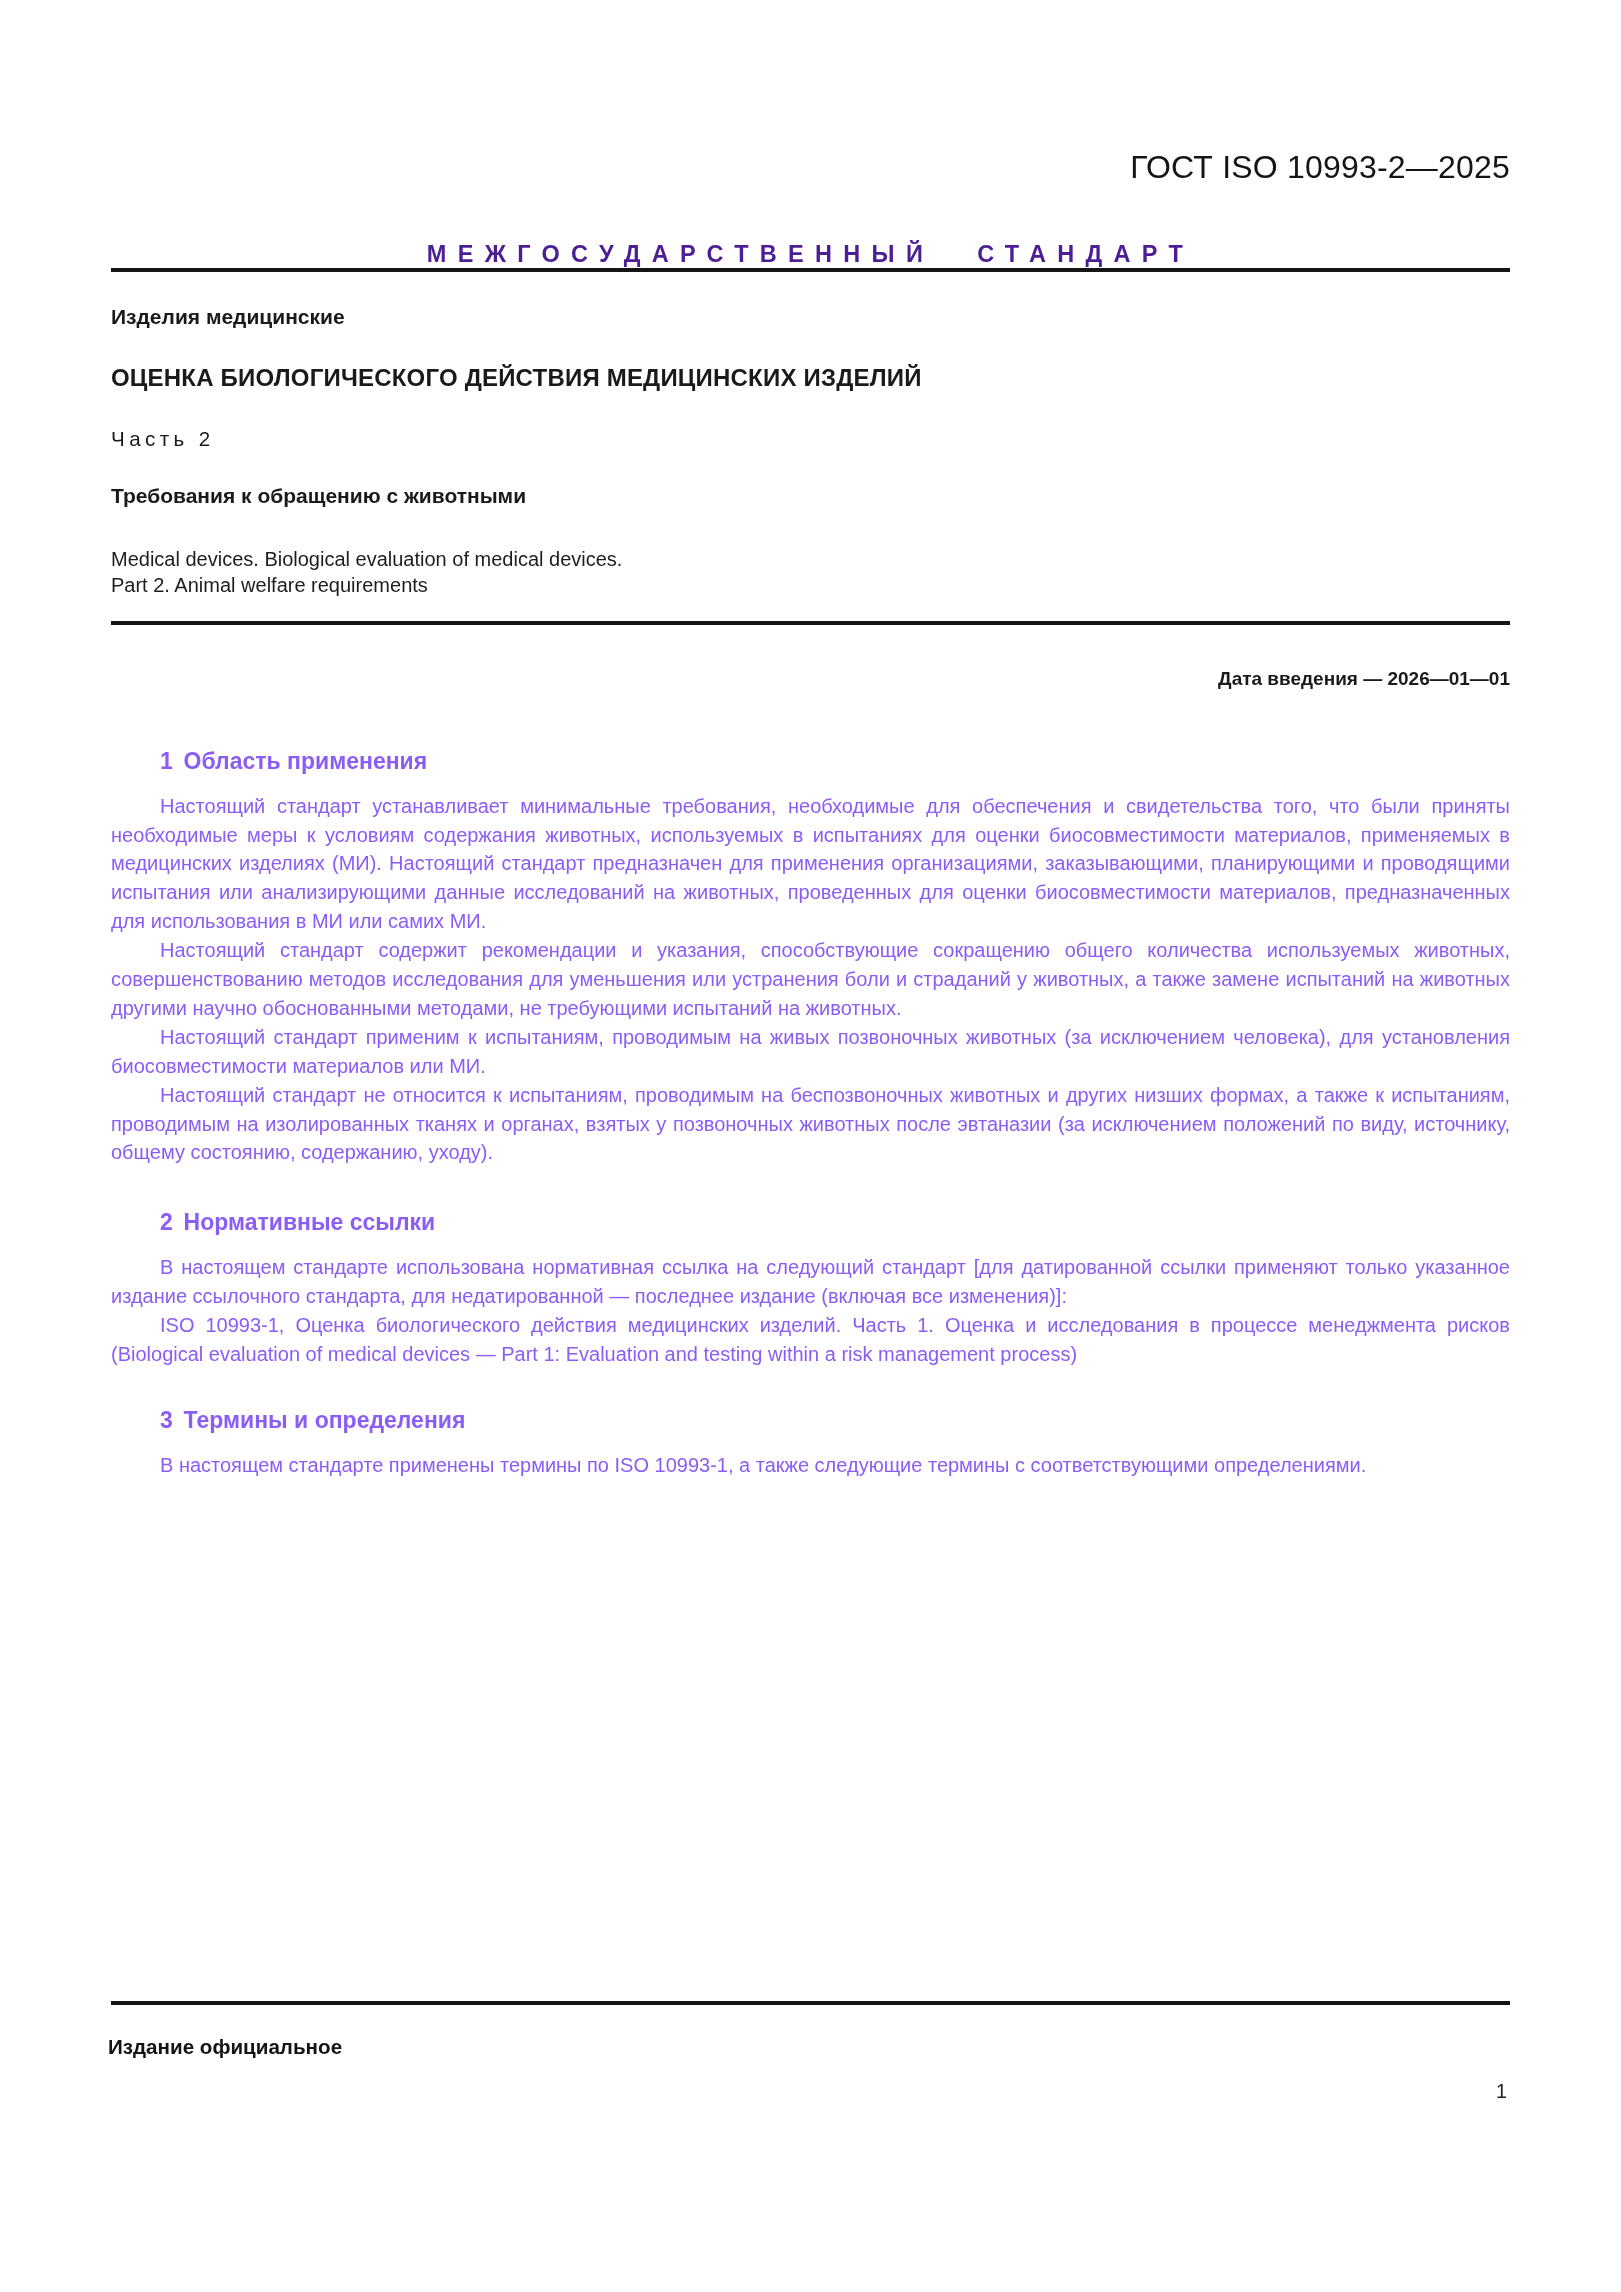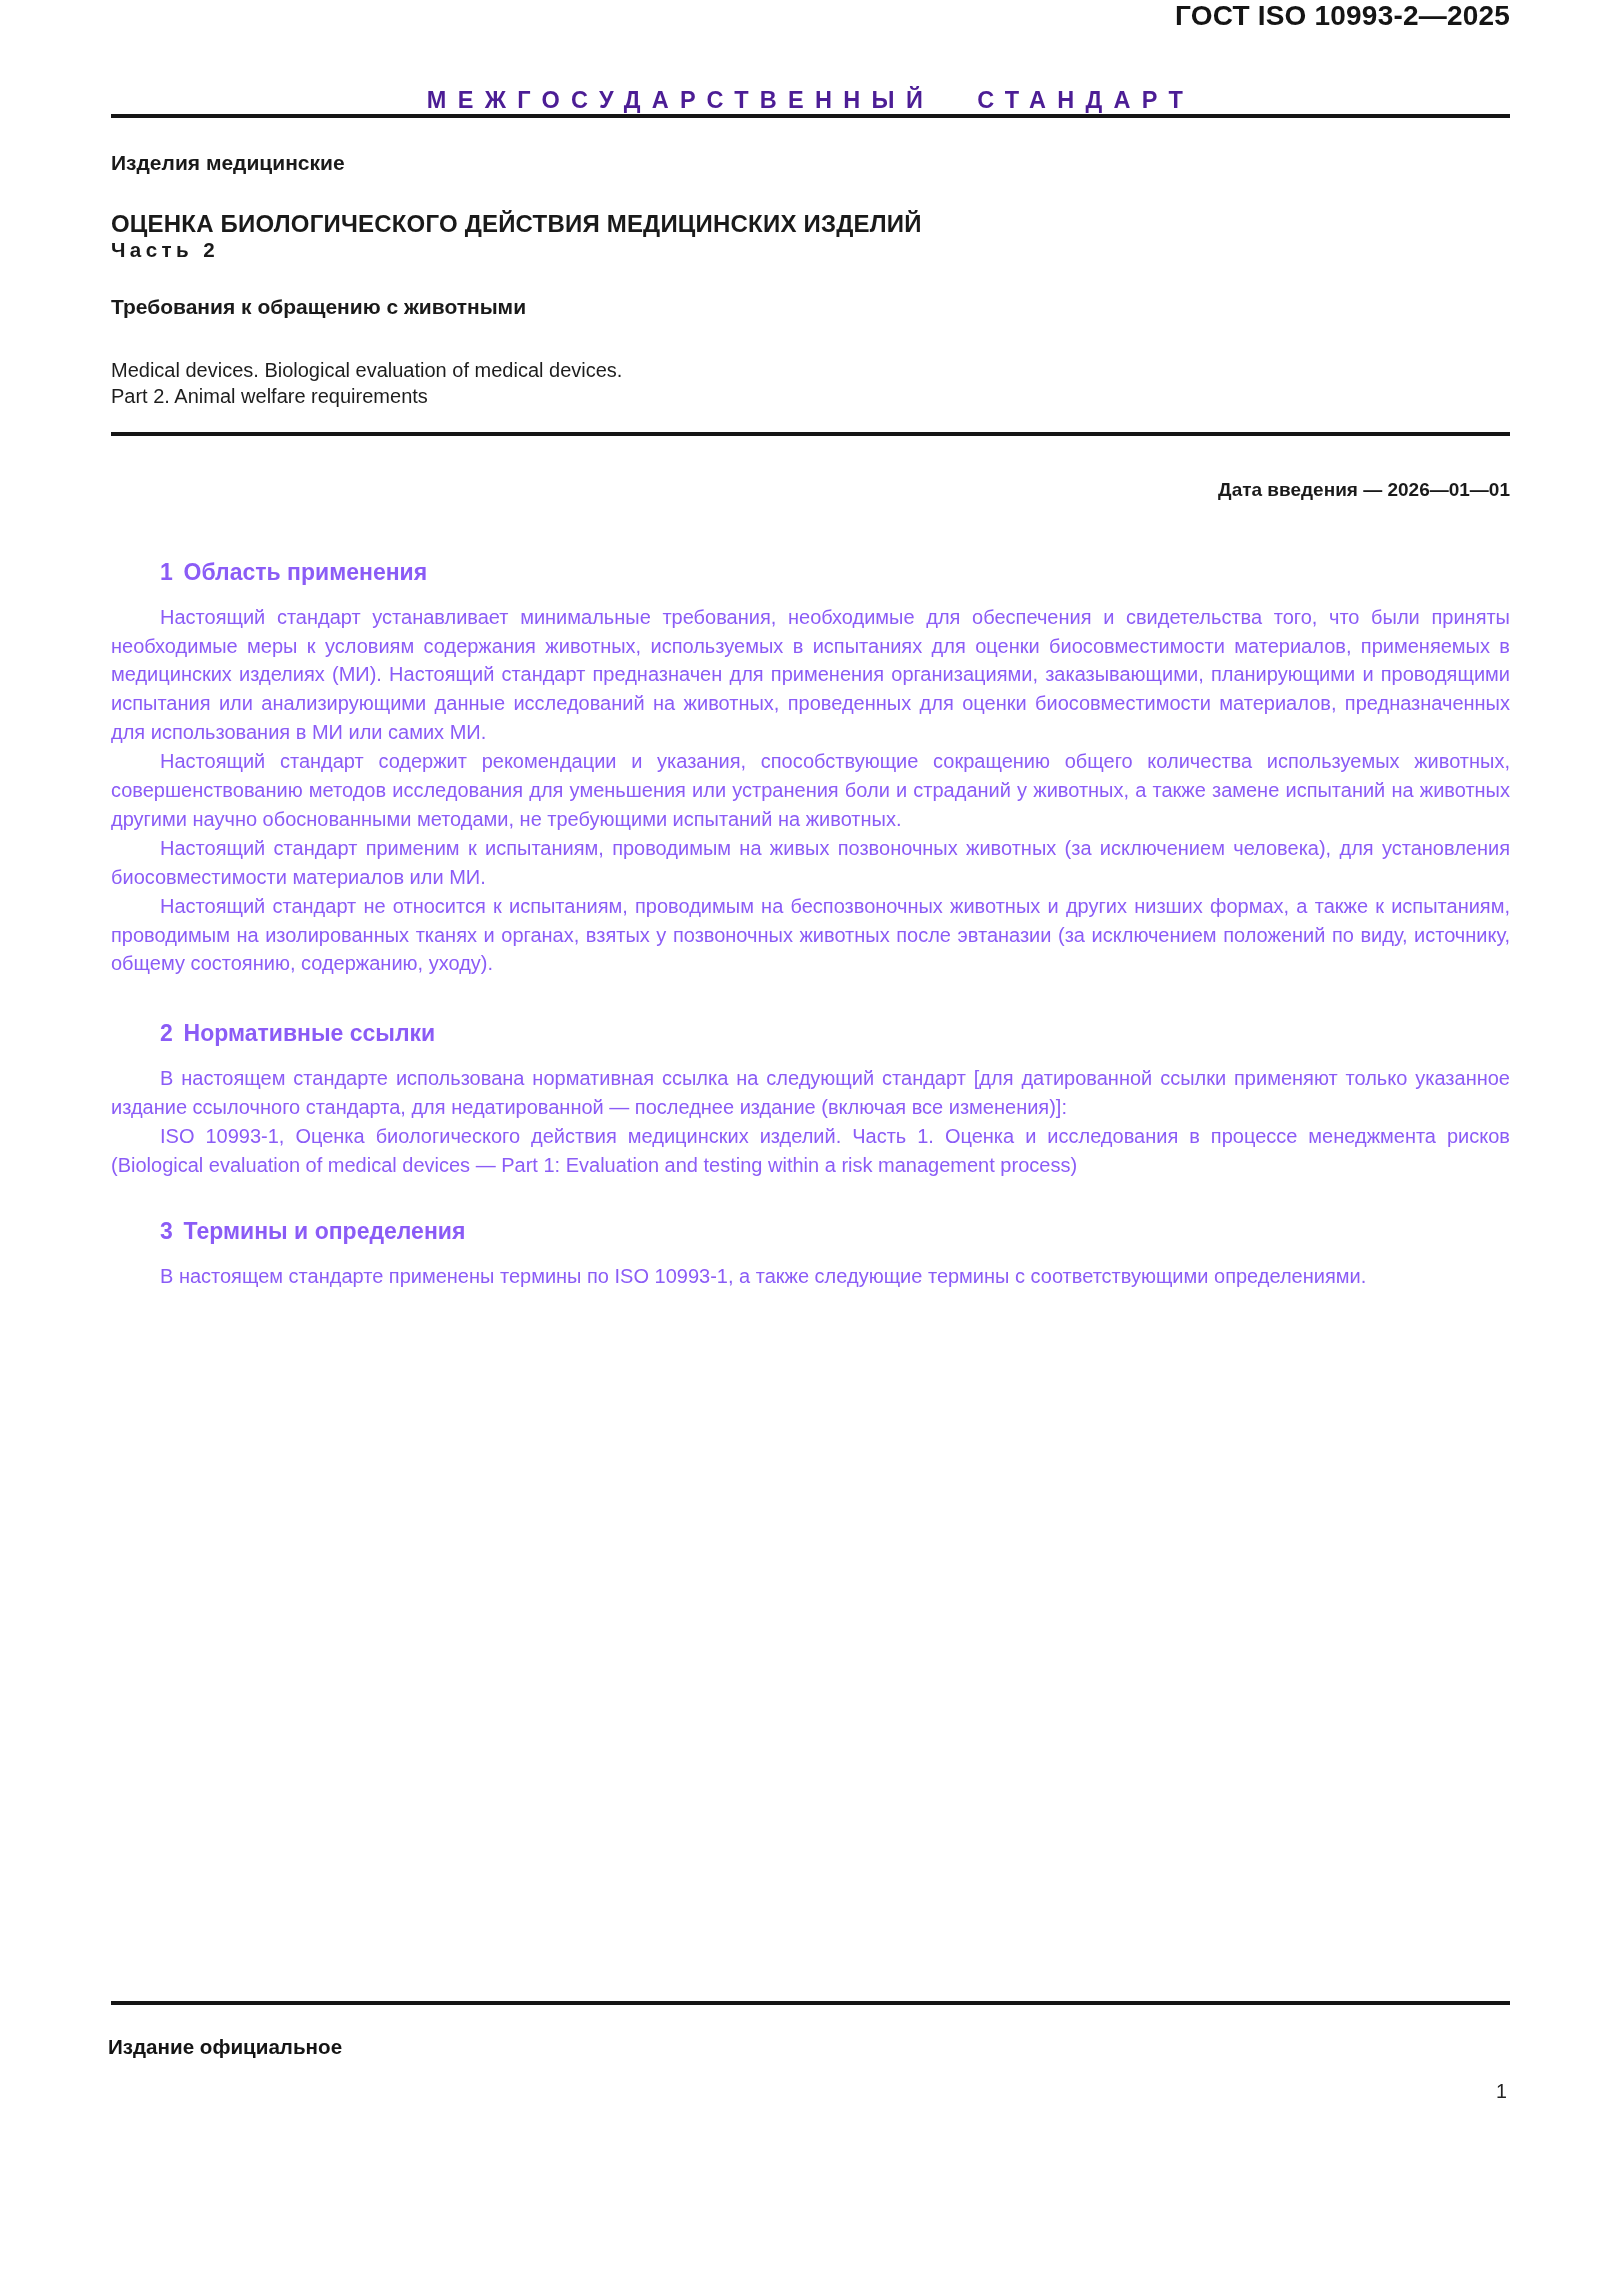--- a/index.html
+++ b/index.html
@@ -24,23 +24,24 @@
     position: absolute;
     left: 111px;
     right: 111px;
     top: 0;
     bottom: 0;
   }
 
   
   .doc-code {
     text-align: right;
-    font-size: 28px;
-    font-weight: bold;
+    font-size: 32px;
+    font-weight: normal;
     letter-spacing: 0.2px;
+    padding-top: 149px;
     color: #151515;
   }
 
   .std-type {
     text-align: center;
     font-size: 23.5px;
     font-weight: bold;
     margin-top: 55px;
     color: #4c1d95;
   }
@@ -72,21 +73,22 @@
     margin-bottom: 0;
   }
   .t-main {
     font-size: 24px;
     font-weight: bold;
     margin-top: 35px;
     letter-spacing: 0.2px;
   }
   .t-part {
     font-size: 20.6px;
-    font-weight: bold;
+    font-weight: normal;
+    margin-top: 35px;
     letter-spacing: 4.4px;
   }
   .t-sub2 {
     font-size: 21px;
     font-weight: bold;
     margin-top: 33px;
   }
   .t-en {
     font-size: 20px;
     font-weight: normal;

